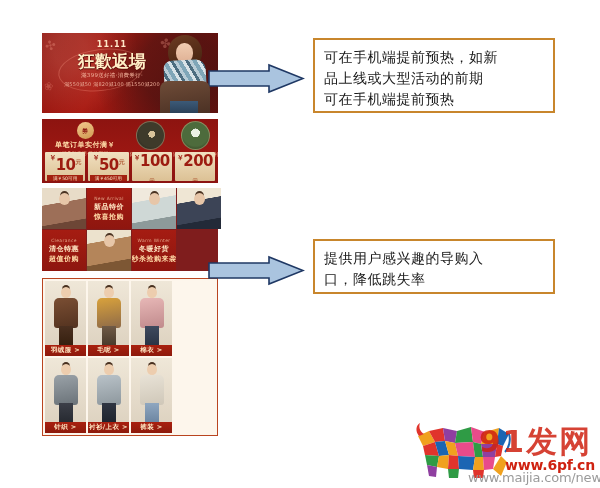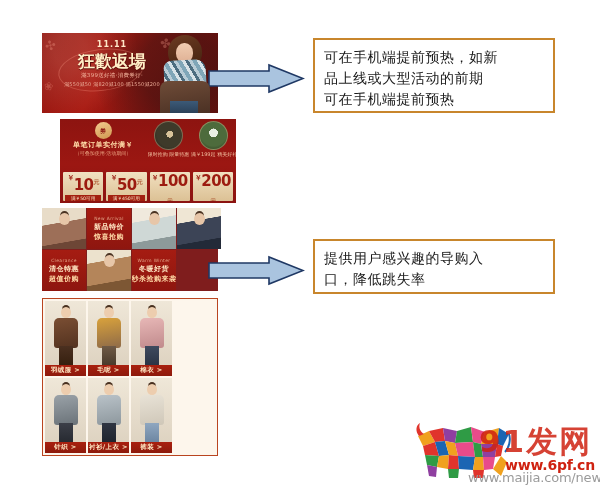--- a/index.html
+++ b/index.html
@@ -139,24 +139,23 @@
     position: absolute; left: 16px; top: 68px;
     width: 28px; height: 12px;
     background: linear-gradient(180deg,#3c5a78,#2b4158);
   }
 
   
   .coupon-block {
     position: relative;
     margin-top: 6px;
     width: 176px;
-    height: 84px;
+    height: 64px;
     background: linear-gradient(180deg,#8d1410 0%,#9c1712 54%,#8b1310 100%);
     overflow: hidden;
-    margin-left: 18px;
   }
   .cb-top {
     position: relative;
     height: 36px;
     display: flex;
   }
   .cb-left {
     width: 86px;
     padding-top: 2px;
     text-align: center;

